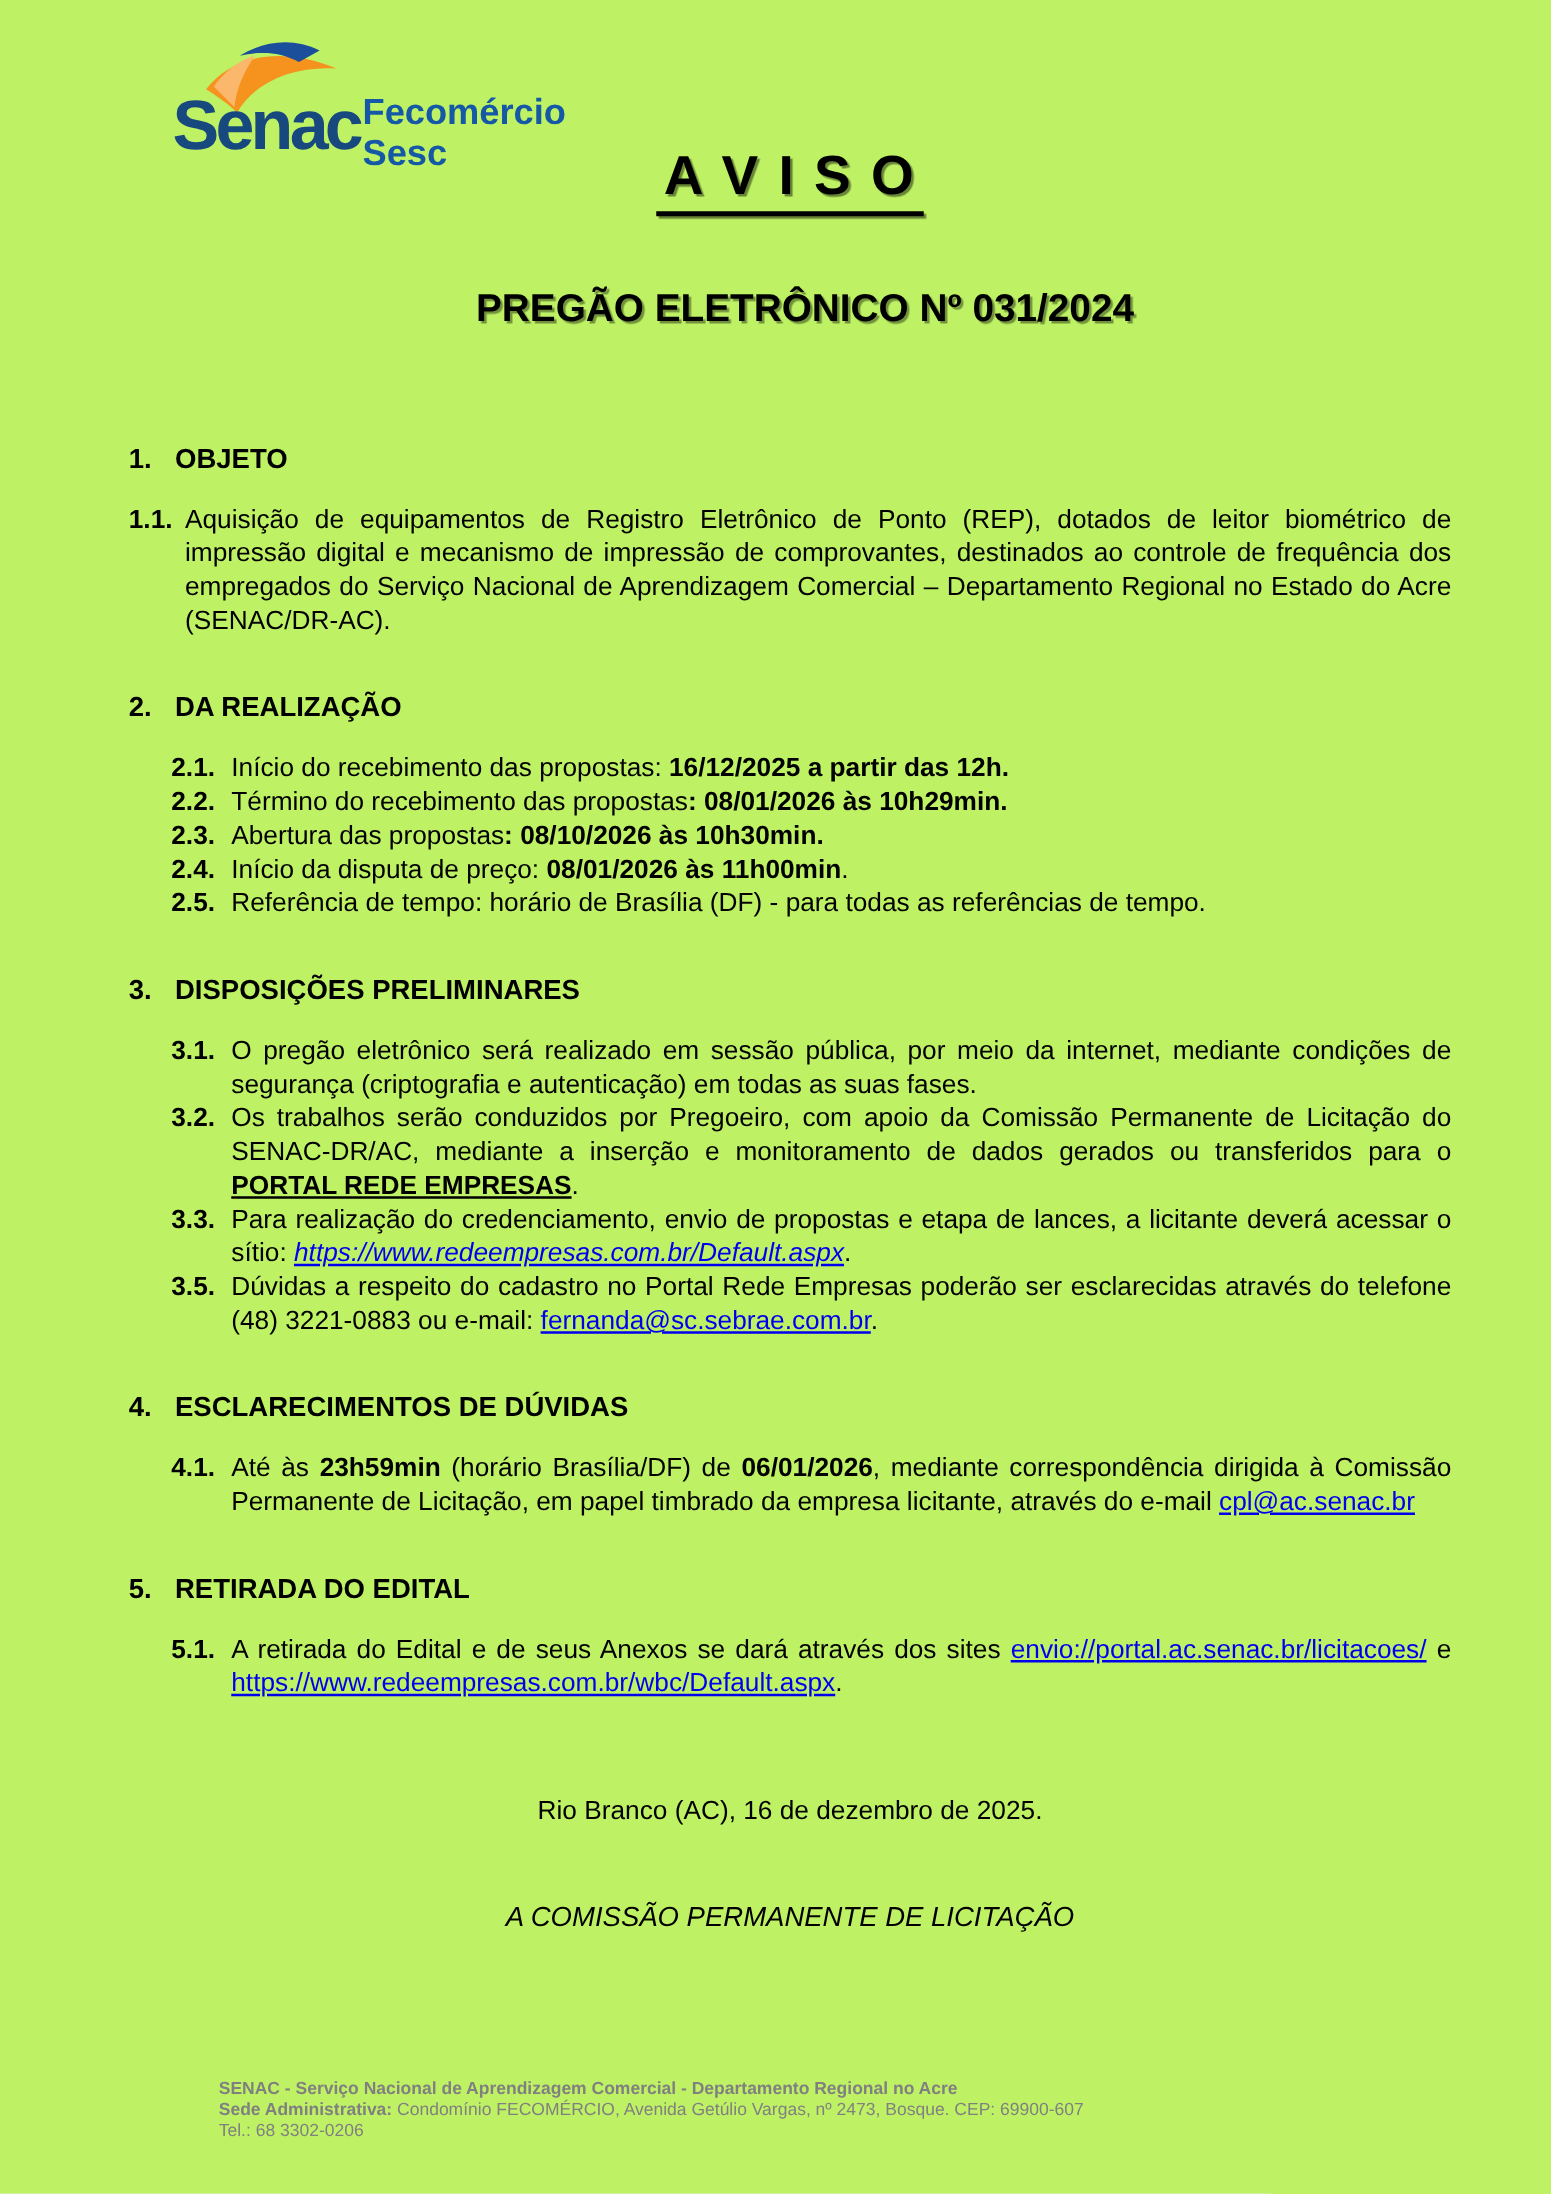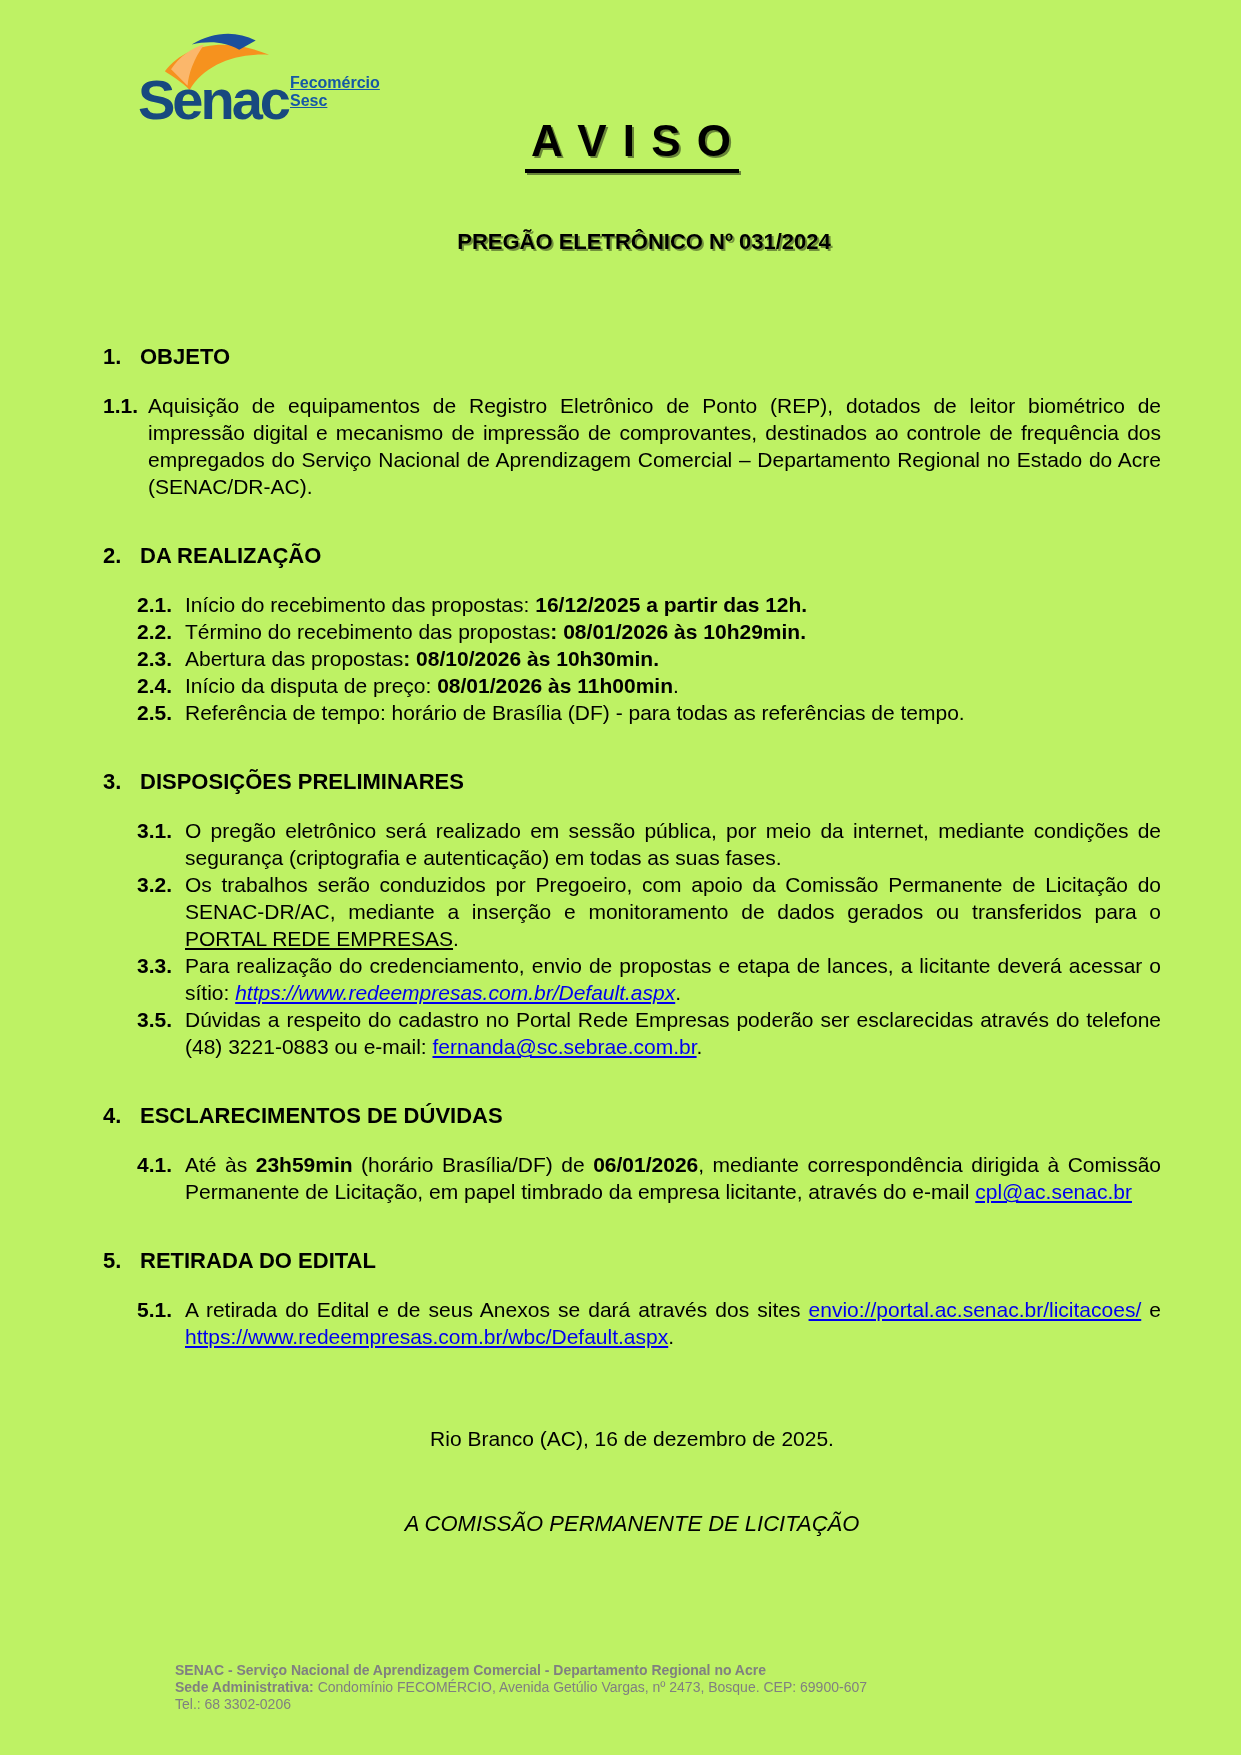--- a/index.html
+++ b/index.html
@@ -14,52 +14,52 @@
   
   .logo{position:absolute;left:138px;top:28px;width:300px;height:105px;}
   .swoosh{position:absolute;left:24px;top:0;}
   .brand{
     position:absolute;left:0;top:44px;
     font-size:56px;font-weight:bold;color:#17497f;
     letter-spacing:-3px;line-height:1;
   }
   .partner{
     position:absolute;left:152px;top:46px;
-    font-size:16px;font-weight:bold;color:#1558a6;line-height:1.15;text-decoration:underline;
+    font-size:29px;font-weight:bold;color:#1558a6;line-height:1.15;
   }
   
   .content{padding:0 80px 0 103px;}
   .title-block{padding-top:118px;text-align:center;}
   .doc-title{
     display:inline-block;
     font-size:44px;font-weight:bold;letter-spacing:2px;
     border-bottom:4px solid #000;padding:0 6px 5px 6px;line-height:1.05;
     filter:drop-shadow(2.5px 2.5px 0.6px rgba(0,0,0,0.45));
   }
   .subtitle-block{margin-top:56px;text-align:center;}
   .doc-subtitle{
-    display:inline-block;font-size:22px;font-weight:bold;
+    display:inline-block;font-size:31px;font-weight:bold;
     filter:drop-shadow(2px 2px 0.5px rgba(0,0,0,0.4));
     margin-left:24px;
   }
   
   .sections{margin-top:88px;}
   .section + .section{margin-top:42px;}
   .section-heading{display:flex;font-weight:bold;font-size:22px;line-height:27px;}
   .sec-num{flex:0 0 37px;}
   .section-items{margin-top:22px;}
   .item{display:flex;font-size:21px;line-height:27px;}
   .item-num{font-weight:bold;white-space:nowrap;}
   .indent1 .item-num{flex:0 0 45px;}
   .indent2{margin-left:34px;}
   .indent2 .item-num{flex:0 0 48px;}
   .item-body{flex:1;}
   .item-body.justify{text-align:justify;}
   .b{font-weight:bold;}
-  .bu{font-weight:normal;text-decoration:underline;}
+  .bu{font-weight:bold;text-decoration:underline;}
   .link{color:#0000EE;text-decoration:underline;cursor:pointer;}
   .link.it{font-style:italic;}
   
   .closing-date{margin-top:75px;text-align:center;font-size:21px;line-height:27px;}
   .signature{margin-top:58px;text-align:center;font-size:22px;line-height:27px;font-style:italic;}
   
   .footer{
     position:absolute;left:175px;top:1662px;right:90px;
     font-size:14px;line-height:17px;color:#808080;
   }

